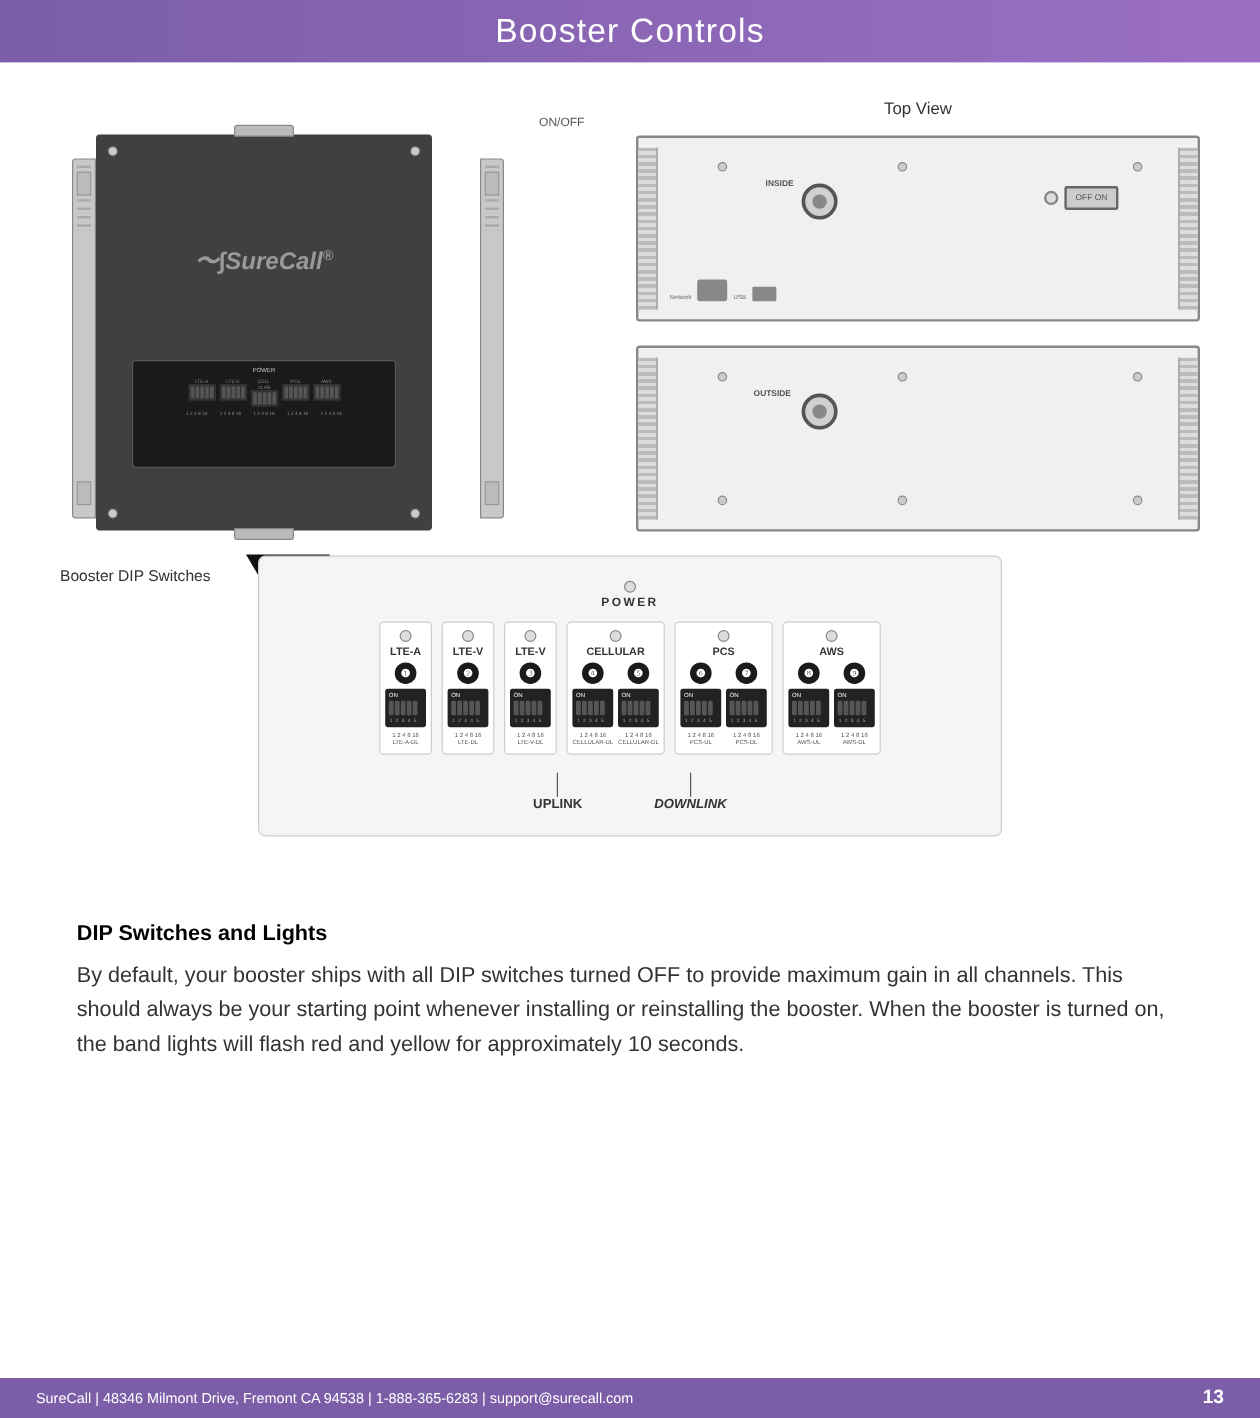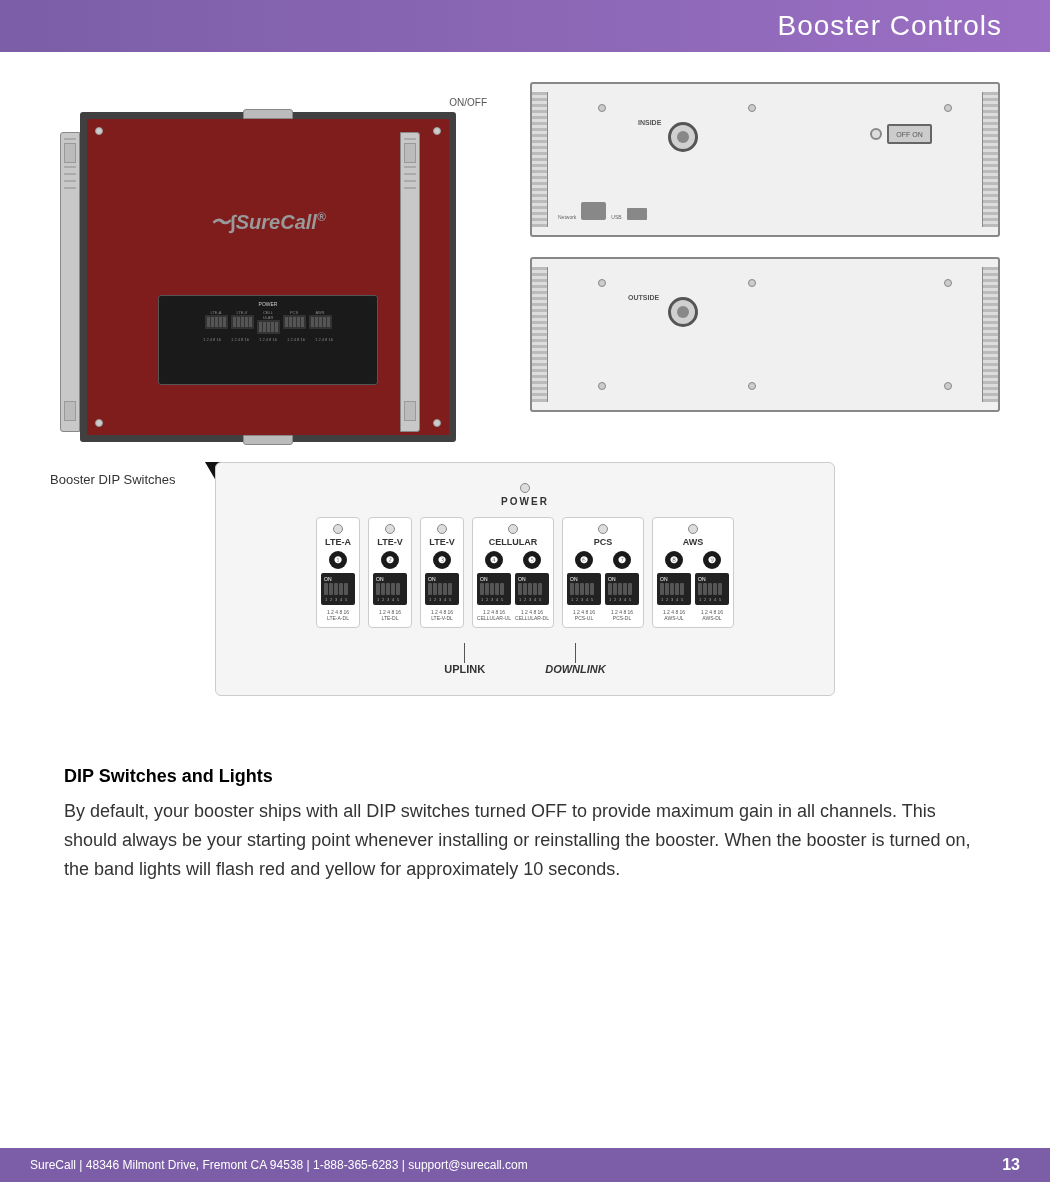--- a/index.html
+++ b/index.html
@@ -8,21 +8,21 @@
       background: #fff;
       width: 1050px;
       min-height: 1182px;
       position: relative;
     }
 
     
     .header {
       background: linear-gradient(to right, #7b5ea7, #9b6fc4);
       color: white;
-      text-align: right;
+      text-align: center;
       padding: 10px 48px;
       font-size: 28px;
       font-weight: 300;
       letter-spacing: 1px;
     }
 
     
     .main-content {
       padding: 30px 50px 20px 50px;
     }
@@ -307,21 +307,21 @@
             <div style="height:2px; background:#aaa;"></div>
               <div style="height:2px; background:#aaa;"></div>
             <div style="height:2px; background:#aaa;"></div>
               <div style="height:2px; background:#aaa;"></div>
           </div>
 
           <div style="position:absolute; top:10px; left:3px; width:12px; height:20px; background:#bbb; border:1px solid #999;"></div>
           <div style="position:absolute; bottom:10px; left:3px; width:12px; height:20px; background:#bbb; border:1px solid #999;"></div>
         </div>
 
-        <div style="width:376px; height:330px; background:#7f1d1d; border:7px solid #404040; border-radius:3px; position:relative;">
+        <div style="width:280px; height:330px; background:#404040; border:2px solid #404040; border-radius:3px; position:relative;">
 
           <div style="position:absolute; top:-10px; left:50%; transform:translateX(-50%); width:50px; height:10px; background:#bbb; border-radius:3px 3px 0 0; border:1px solid #888;"></div>
 
           <div style="position:absolute; bottom:-10px; left:50%; transform:translateX(-50%); width:50px; height:10px; background:#bbb; border-radius:0 0 3px 3px; border:1px solid #888;"></div>
 
           <div style="position:absolute; top:8px; left:8px; width:8px; height:8px; border-radius:50%; border:1px solid #999; background:#ccc;"></div>
           <div style="position:absolute; top:8px; right:8px; width:8px; height:8px; border-radius:50%; border:1px solid #999; background:#ccc;"></div>
           <div style="position:absolute; bottom:8px; left:8px; width:8px; height:8px; border-radius:50%; border:1px solid #999; background:#ccc;"></div>
           <div style="position:absolute; bottom:8px; right:8px; width:8px; height:8px; border-radius:50%; border:1px solid #999; background:#ccc;"></div>
 
@@ -420,20 +420,21 @@
         </div>
 
         <div style="position:absolute; bottom:-80px; left:50%; transform:translateX(-50%); width:0; height:0; border-left:35px solid transparent; border-right:35px solid transparent; border-top:60px solid #111;"></div>
 
         <div style="position:absolute; bottom:-45px; left:-30px; font-size:13px; color:#333;">Booster DIP Switches</div>
       </div>
     </div>
 
     <div class="booster-right">
 
+      <div class="view-label">Top View</div>
 
       <div style="border:2px solid #888; background:#f0f0f0; height:155px; position:relative; border-radius:3px; margin-bottom:10px;">
 
         <div style="position:absolute; left:0; top:8px; bottom:8px; width:16px; background:repeating-linear-gradient(to bottom,#bbb 0,#bbb 3px,#ddd 3px,#ddd 6px); border-right:1px solid #888;"></div>
 
         <div style="position:absolute; right:0; top:8px; bottom:8px; width:16px; background:repeating-linear-gradient(to bottom,#bbb 0,#bbb 3px,#ddd 3px,#ddd 6px); border-left:1px solid #888;"></div>
 
         <div style="margin:0 16px; height:100%; position:relative;">
 
           <div style="position:absolute; top:35px; left:90px; font-size:7px; color:#555; font-weight:bold;">INSIDE</div>

